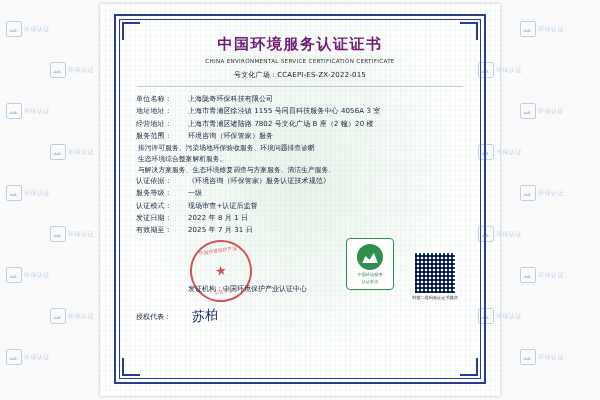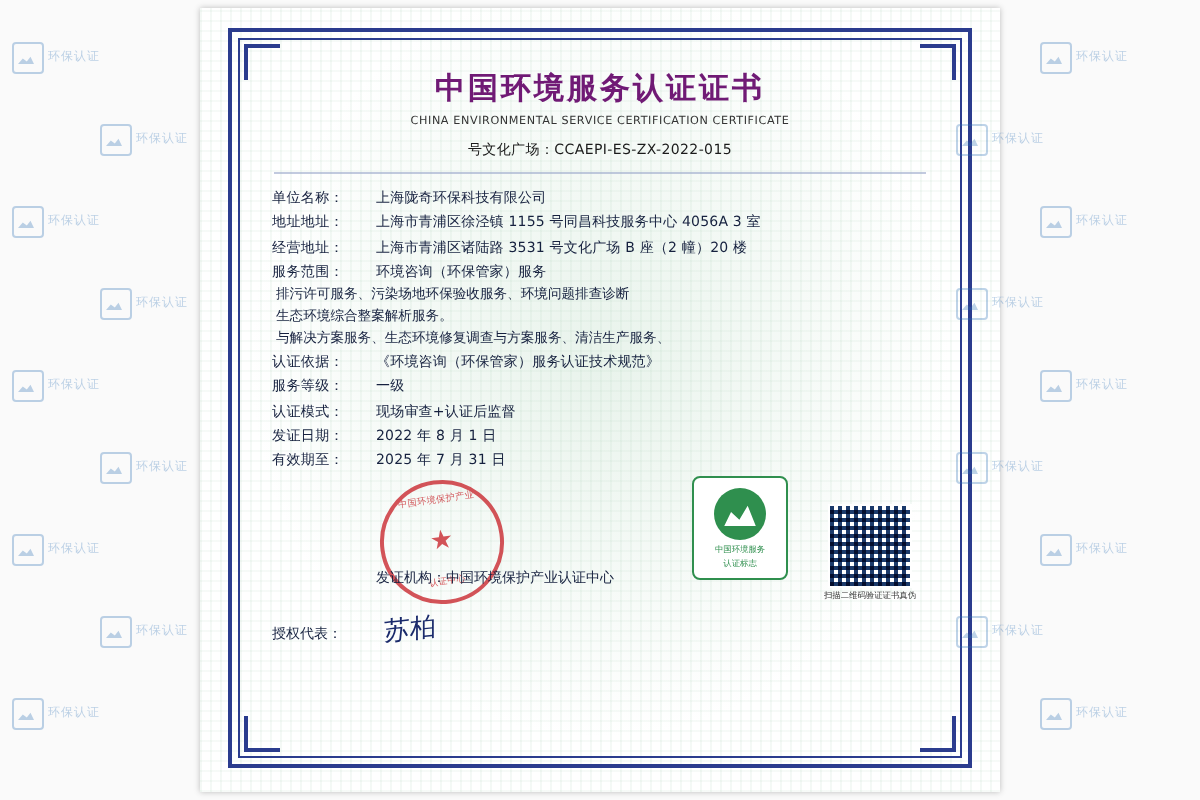--- a/index.html
+++ b/index.html
@@ -224,21 +224,20 @@
   .row .val {
     flex: 1;
     color: #16213f;
     letter-spacing: .1px;
   }
   .scope-lines {
     font-size: 6.8px;
     line-height: 1.6;
     color: #16213f;
     padding-left: 2px;
-    font-family: Liberation Mono, monospace;
   }
 
   
   .footer-area {
     position: relative;
     margin-top: 6px;
     padding: 0 6px;
     height: 96px;
   }
   .red-seal {
@@ -395,21 +394,21 @@
         <div class="row">
           <div class="lab">单位名称：</div>
           <div class="val">上海陇奇环保科技有限公司</div>
         </div>
         <div class="row">
           <div class="lab">地址地址：</div>
           <div class="val">上海市青浦区徐泾镇 1155 号同昌科技服务中心 4056A 3 室</div>
         </div>
         <div class="row">
           <div class="lab">经营地址：</div>
-          <div class="val">上海市青浦区诸陆路 3531 号文化广场 B 座（2 幢）20 楼</div>
+          <div class="val">上海市青浦区诸陆路 7802 号文化广场 B 座（2 幢）20 楼</div>
         </div>
         <div class="row">
           <div class="lab">服务范围：</div>
           <div class="val">环境咨询（环保管家）服务</div>
         </div>
 
         <div class="scope-lines">
           <div>排污许可服务、污染场地环保验收服务、环境问题排查诊断</div>
           <div>生态环境综合整案解析服务。</div>
           <div>与解决方案服务、生态环境修复调查与方案服务、清洁生产服务、</div>

